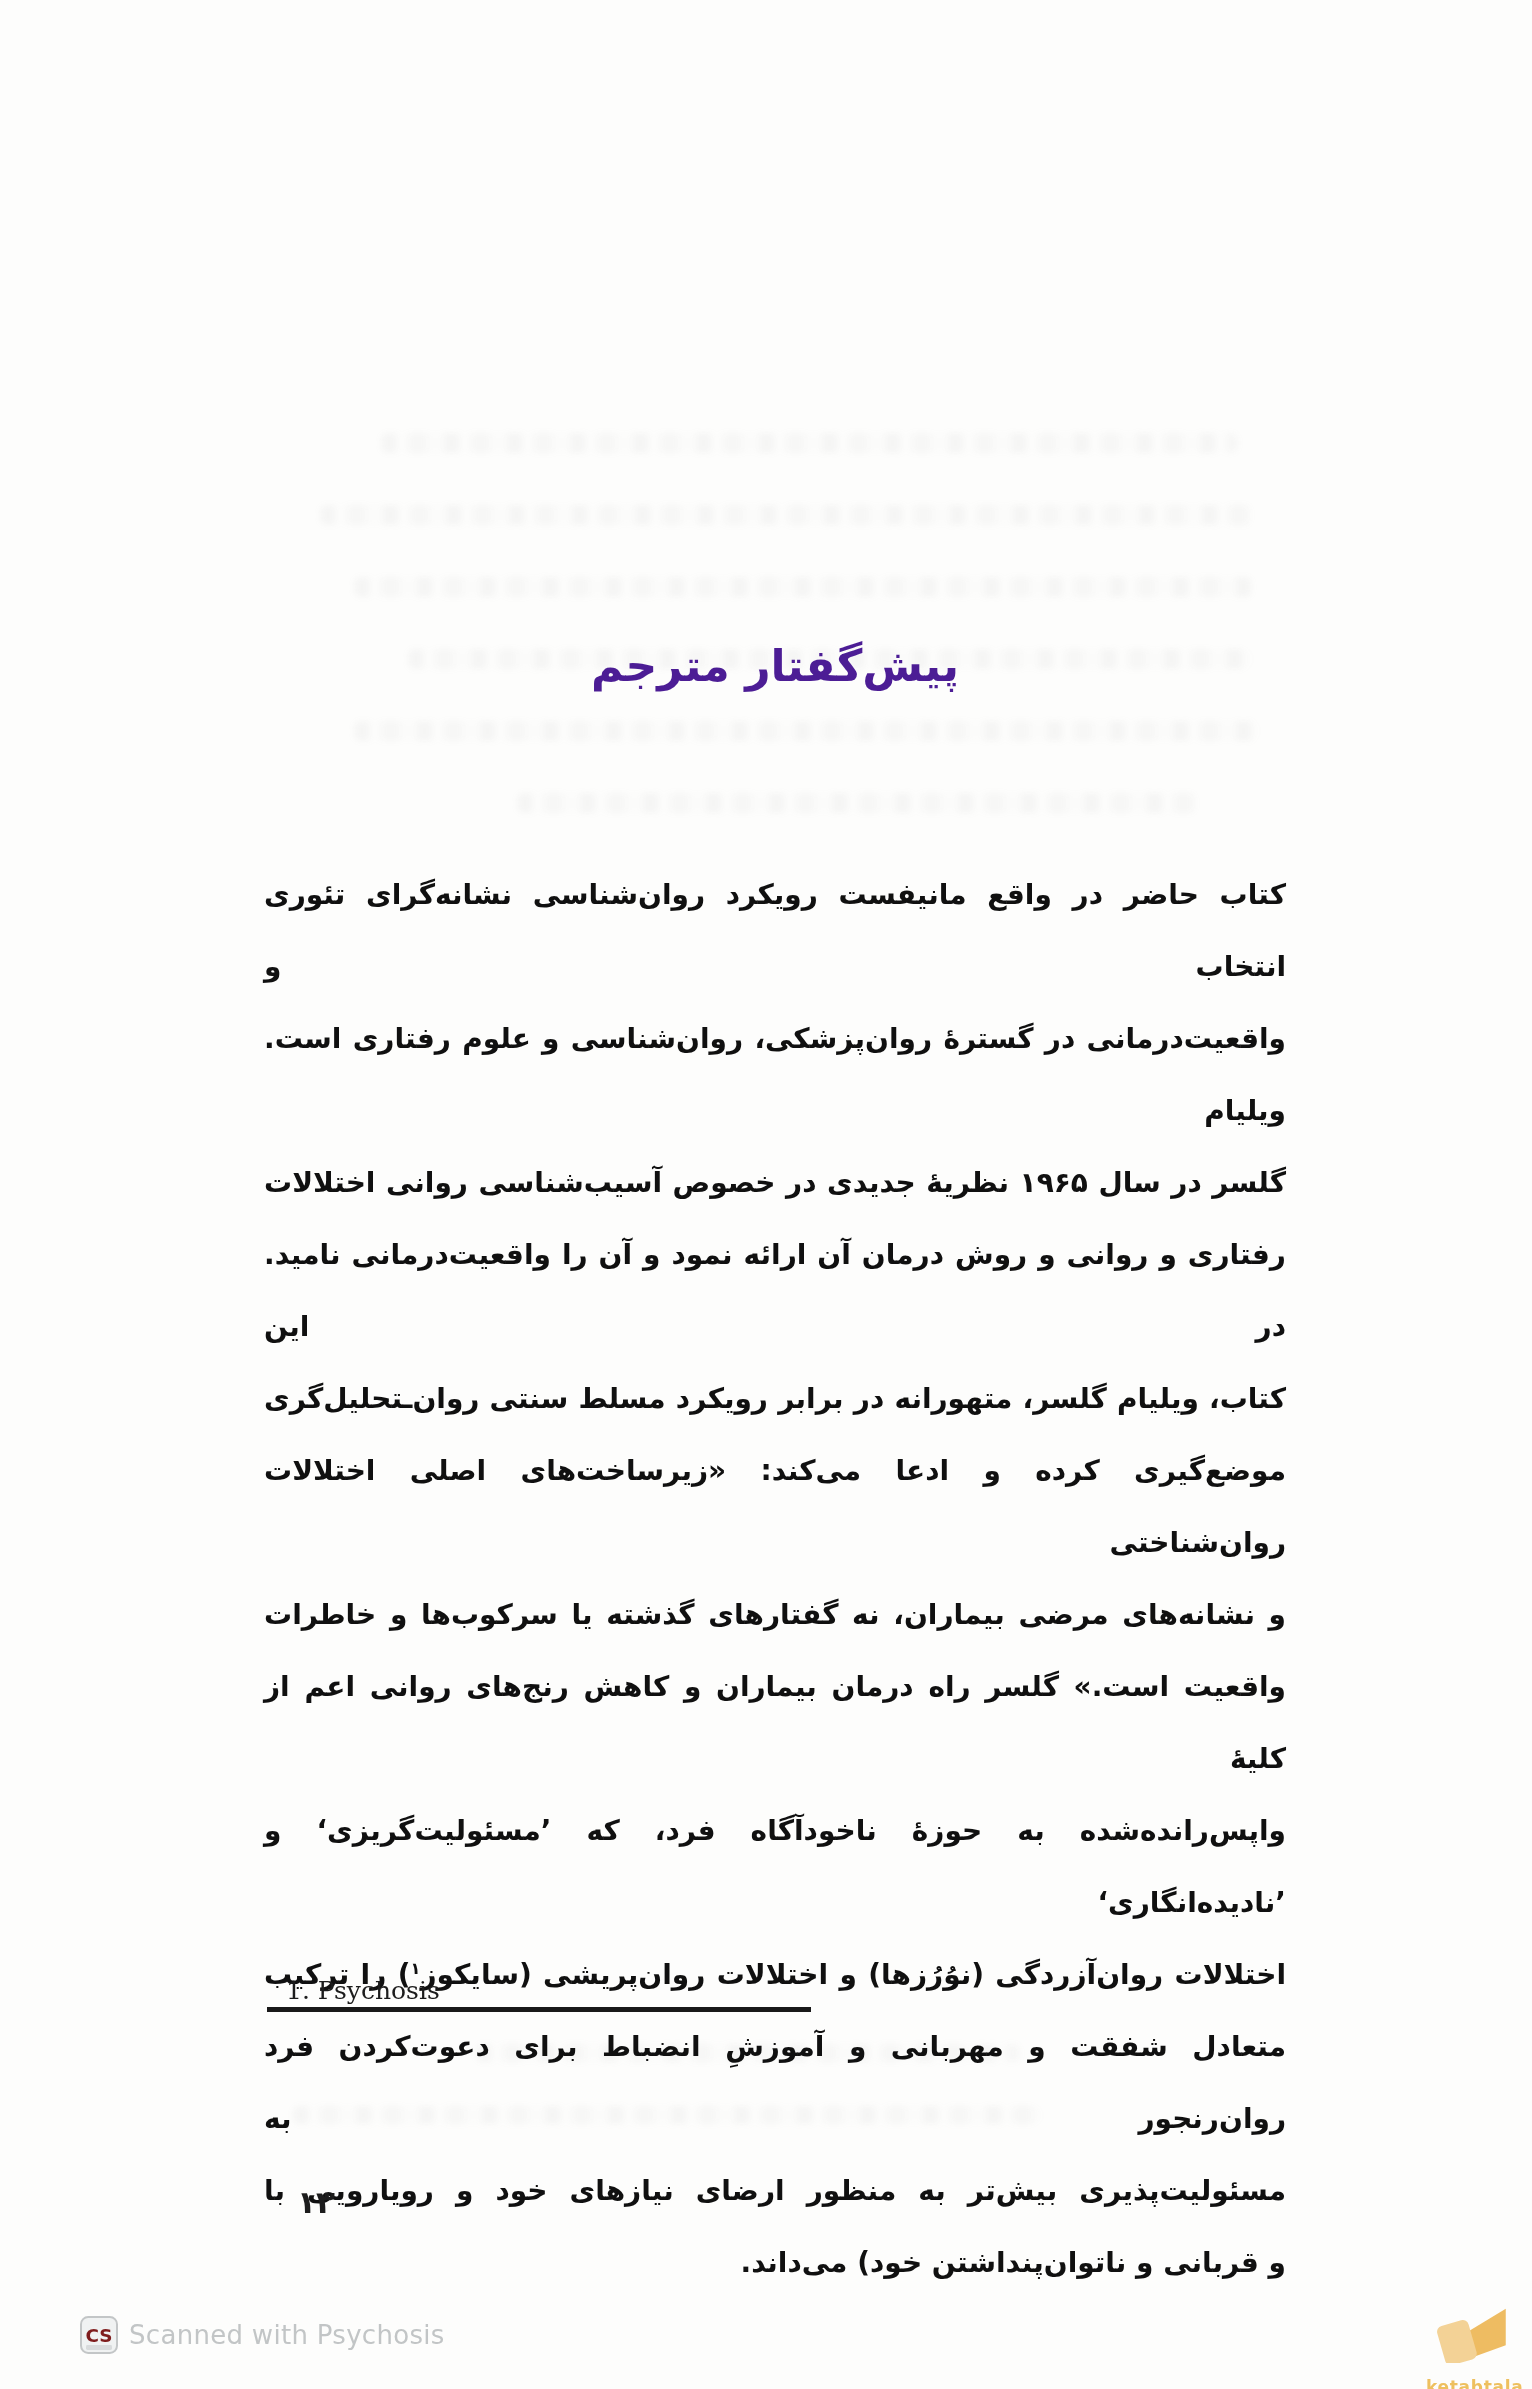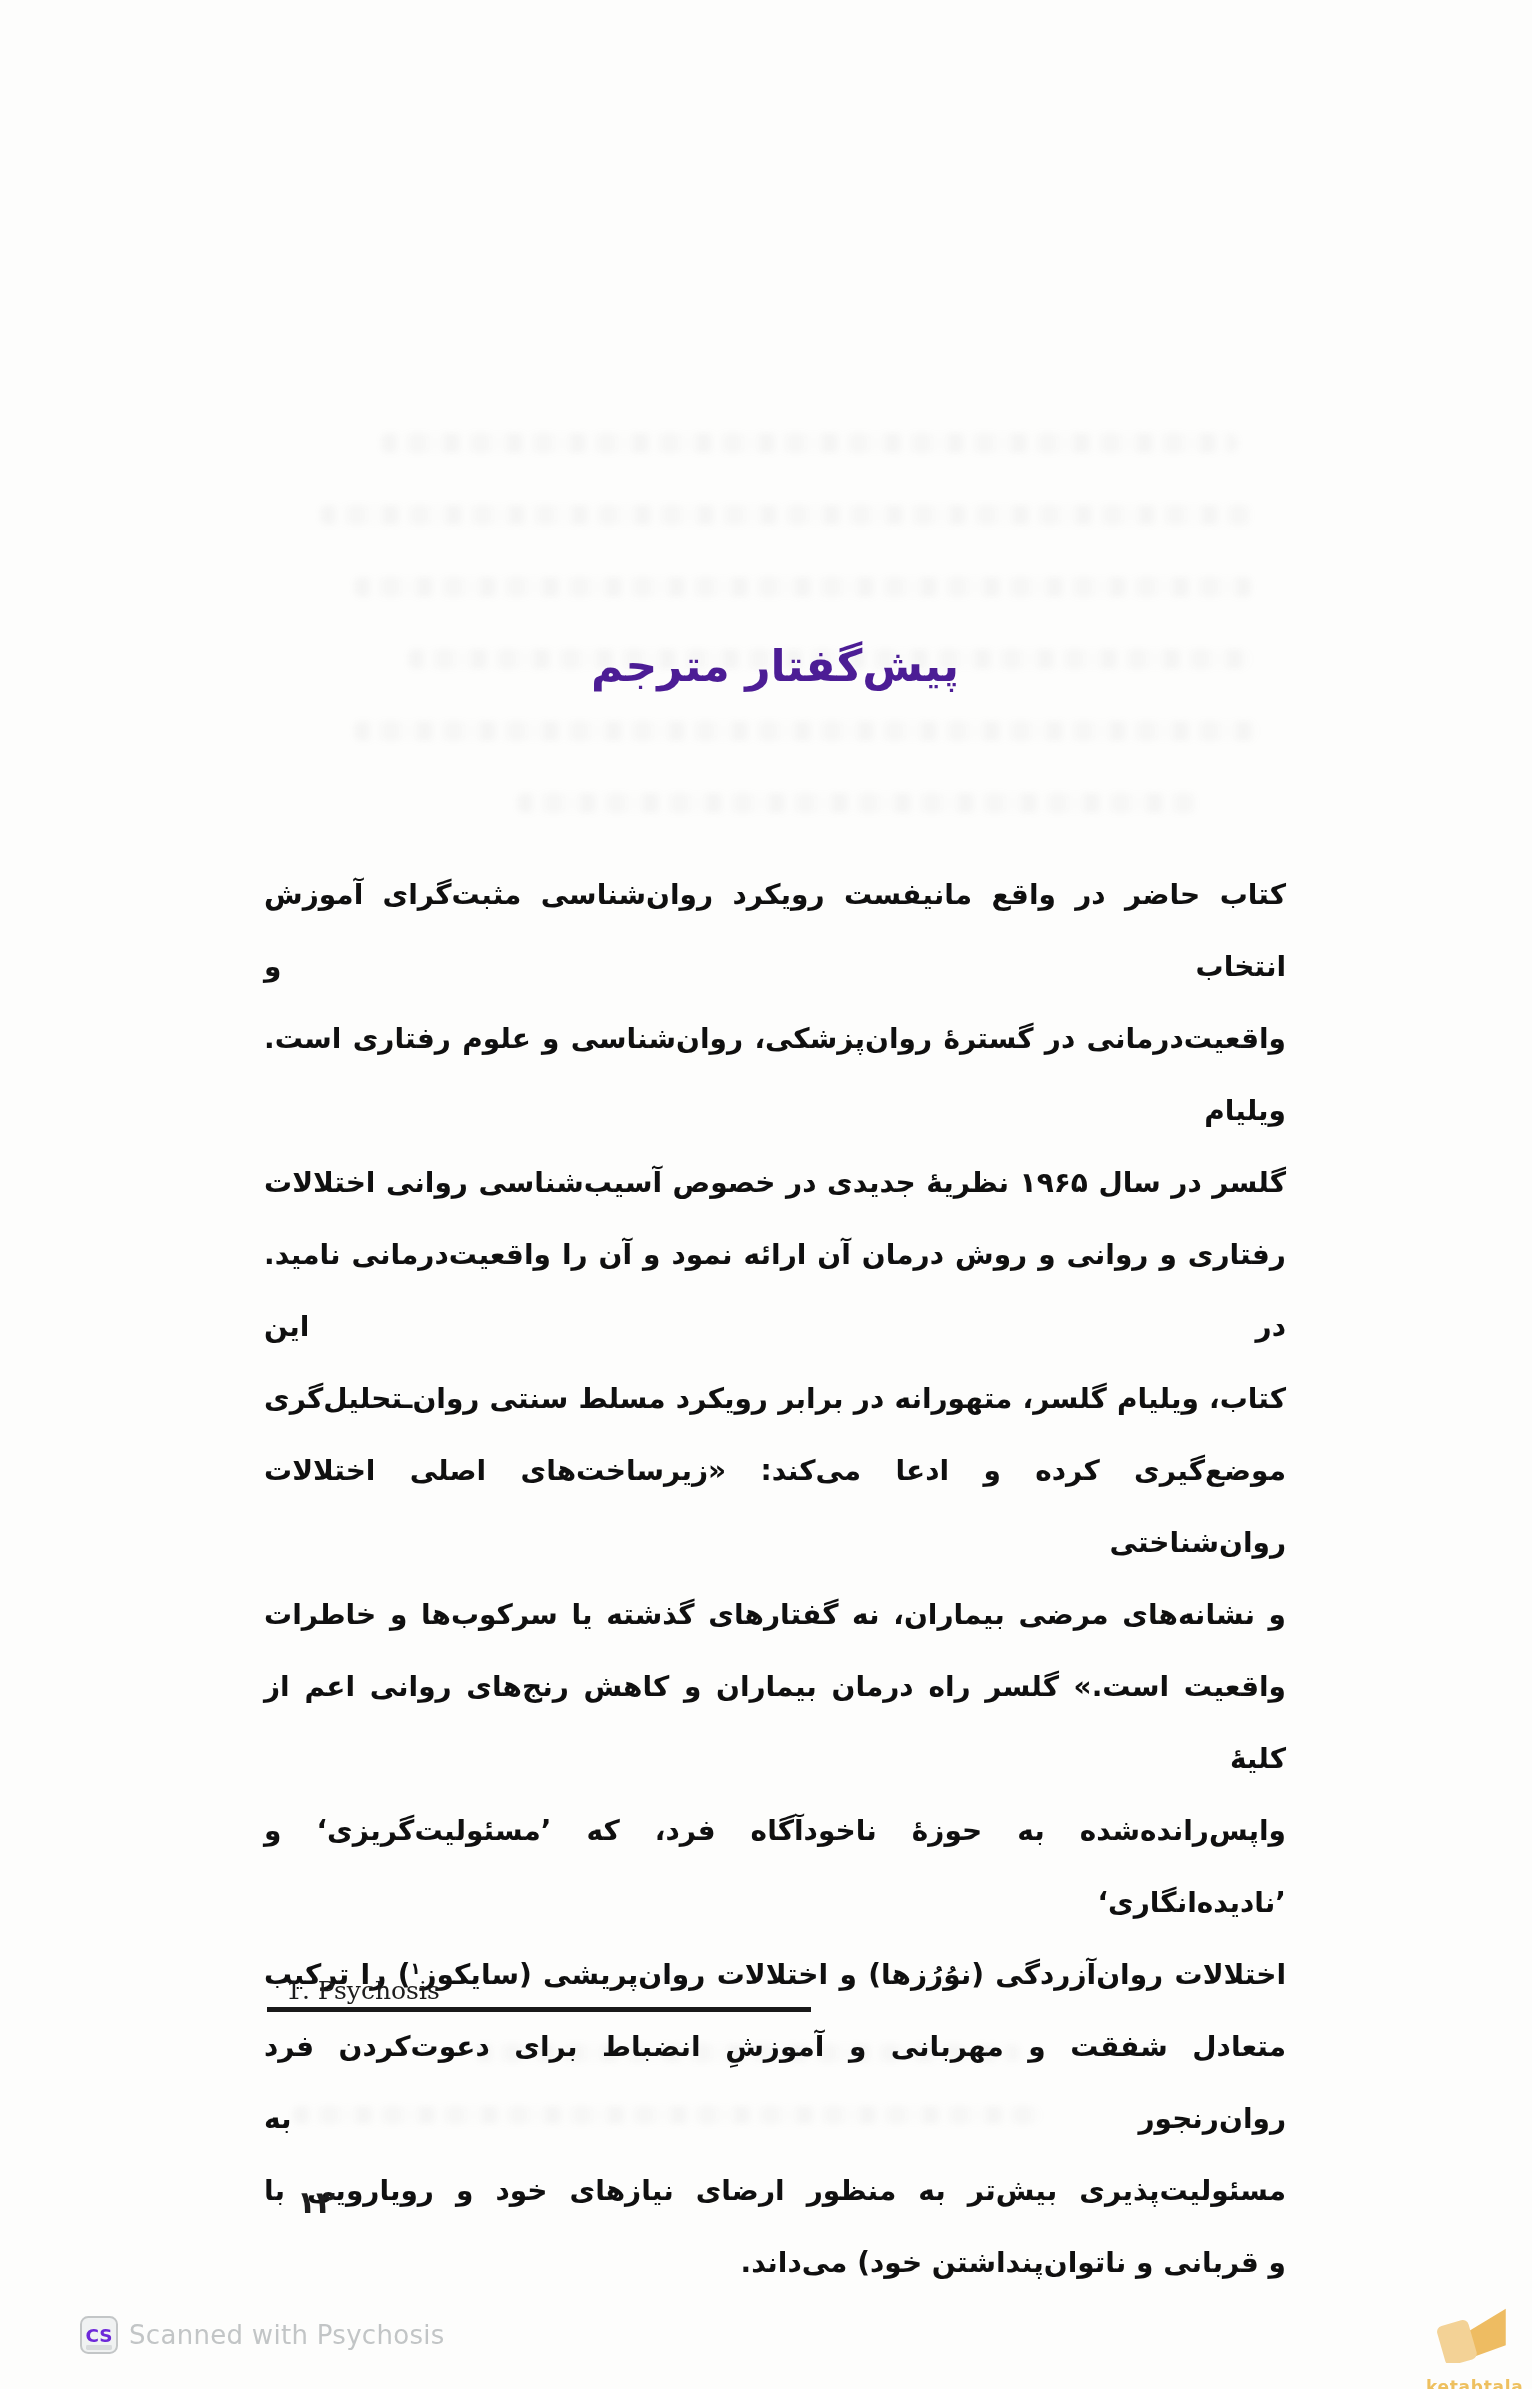--- a/index.html
+++ b/index.html
@@ -87,21 +87,21 @@
     top:2316px; left:80px;
     display:flex; align-items:center; gap:11px;
   }
   .cs-badge {
     position:relative;
     width:38px; height:38px;
     border:2px solid #c3c6c7;
     border-radius:8.2px;
     background:#f0f2f2;
     display:flex; align-items:center; justify-content:center;
-    font-size:18.4px; font-weight:700; color:#6d28d9;
+    font-size:18.4px; font-weight:700; color:#7f1d1d;
     box-sizing:border-box;
   }
   .cs-tab {
     position:absolute;
     bottom:2px; left:4.1px; right:4.1px; height:5.4px;
     background:#d8dbdc;
     border-radius:1.4px;
   }
   .cs-text {
     font-size:26px;
@@ -134,21 +134,21 @@
   <div class="bleed b4"></div>
   <div class="bleed b5"></div>
   <div class="bleed b6"></div>
   <div class="bleed b7"></div>
   <div class="bleed b8"></div>
 
   <h1 class="title" lang="fa" dir="rtl">پیش‌گفتار مترجم</h1>
 
   <div class="textcol" lang="fa">
 
-    <div class="line">کتاب حاضر در واقع مانیفست رویکرد روان‌شناسی مثبت‌گرای آموزش انتخاب و</div>
+    <div class="line">کتاب حاضر در واقع مانیفست رویکرد روان‌شناسی نشانه‌گرای تئوری انتخاب و</div>
     <div class="line">واقعیت‌درمانی در گسترهٔ روان‌پزشکی، روان‌شناسی و علوم رفتاری است. ویلیام</div>
     <div class="line">گلسر در سال ۱۹۶۵ نظریهٔ جدیدی در خصوص آسیب‌شناسی روانی اختلالات</div>
     <div class="line">رفتاری و روانی و روش درمان آن ارائه نمود و آن را واقعیت‌درمانی نامید. در این</div>
     <div class="line">کتاب، ویلیام گلسر، متهورانه در برابر رویکرد مسلط سنتی روان‌ـتحلیل‌گری</div>
     <div class="line">موضع‌گیری کرده و ادعا می‌کند: «زیرساخت‌های اصلی اختلالات روان‌شناختی</div>
     <div class="line">و نشانه‌های مرضی بیماران، نه گفتار‌های گذشته یا سرکوب‌ها و خاطرات</div>
     <div class="line">واقعیت است.» گلسر راه درمان بیماران و کاهش رنج‌های روانی اعم از کلیهٔ</div>
     <div class="line">واپس‌رانده‌شده به حوزهٔ ناخودآگاه فرد، که ’مسئولیت‌گریزی‘ و ’نادیده‌انگاری‘</div>
 
     <div class="line"><span>اختلالات روان‌آزردگی (نوُرُزها) و اختلالات روان‌پریشی (سایکوز</span><sup class="fn-ref">۱</sup><span>) را ترکیب</span></div>

